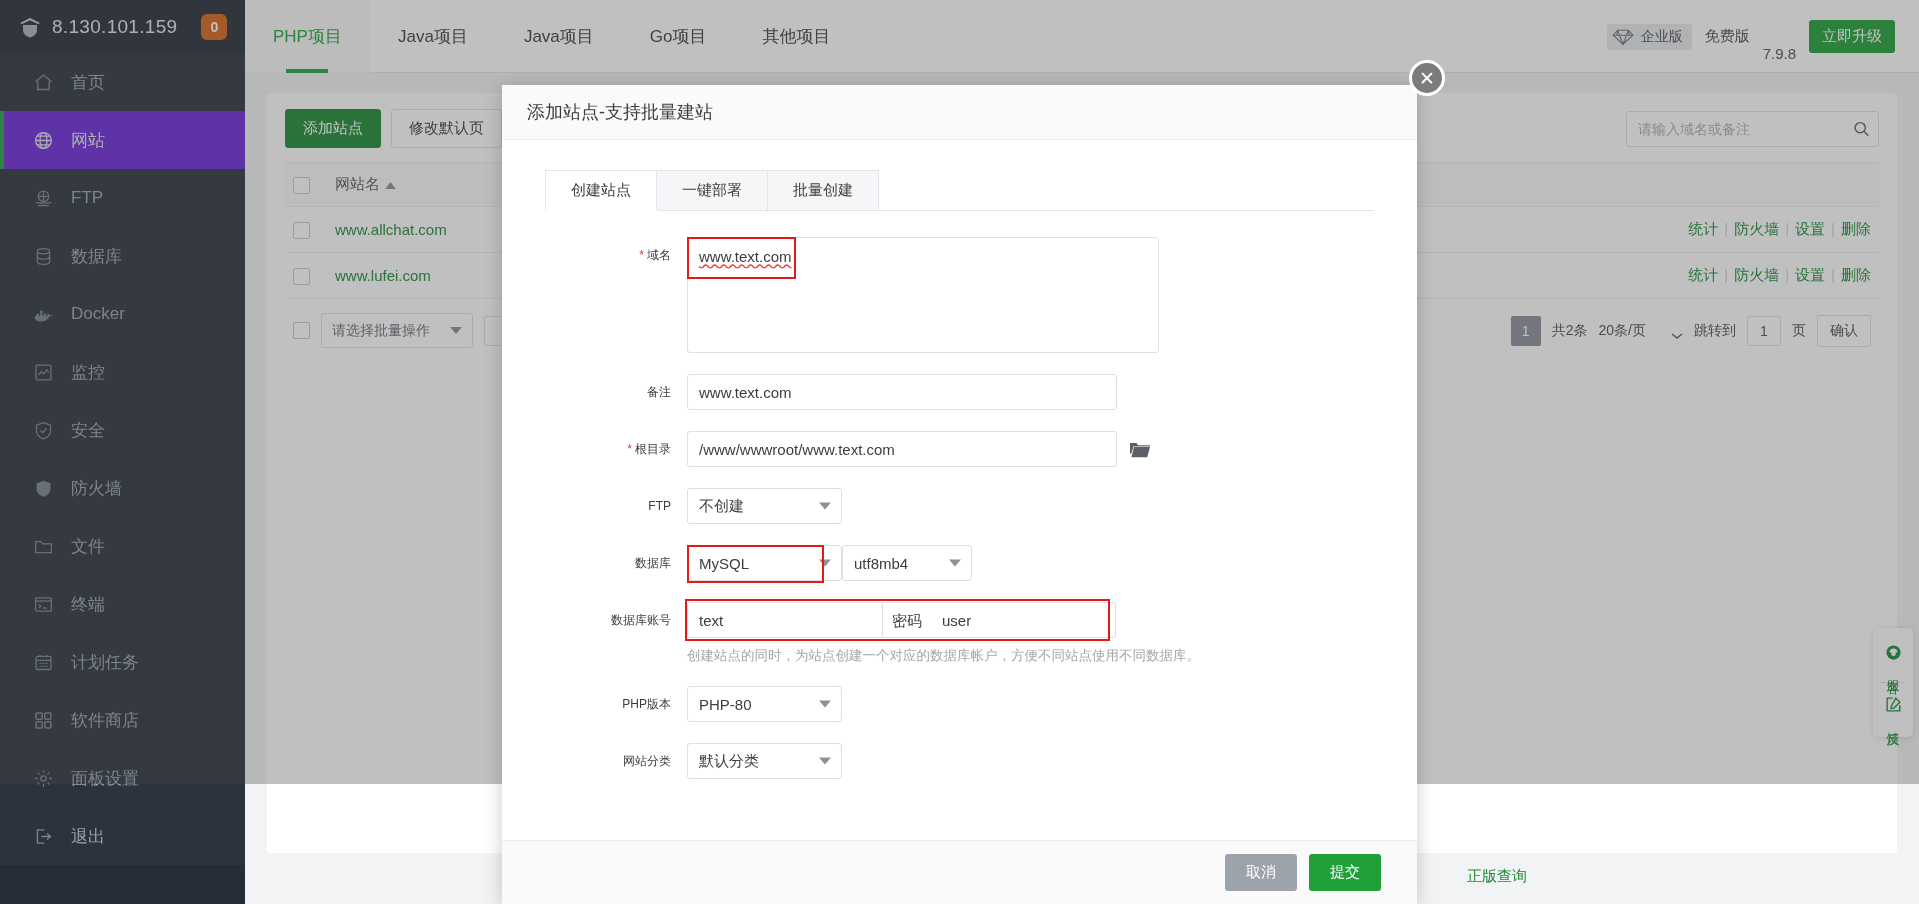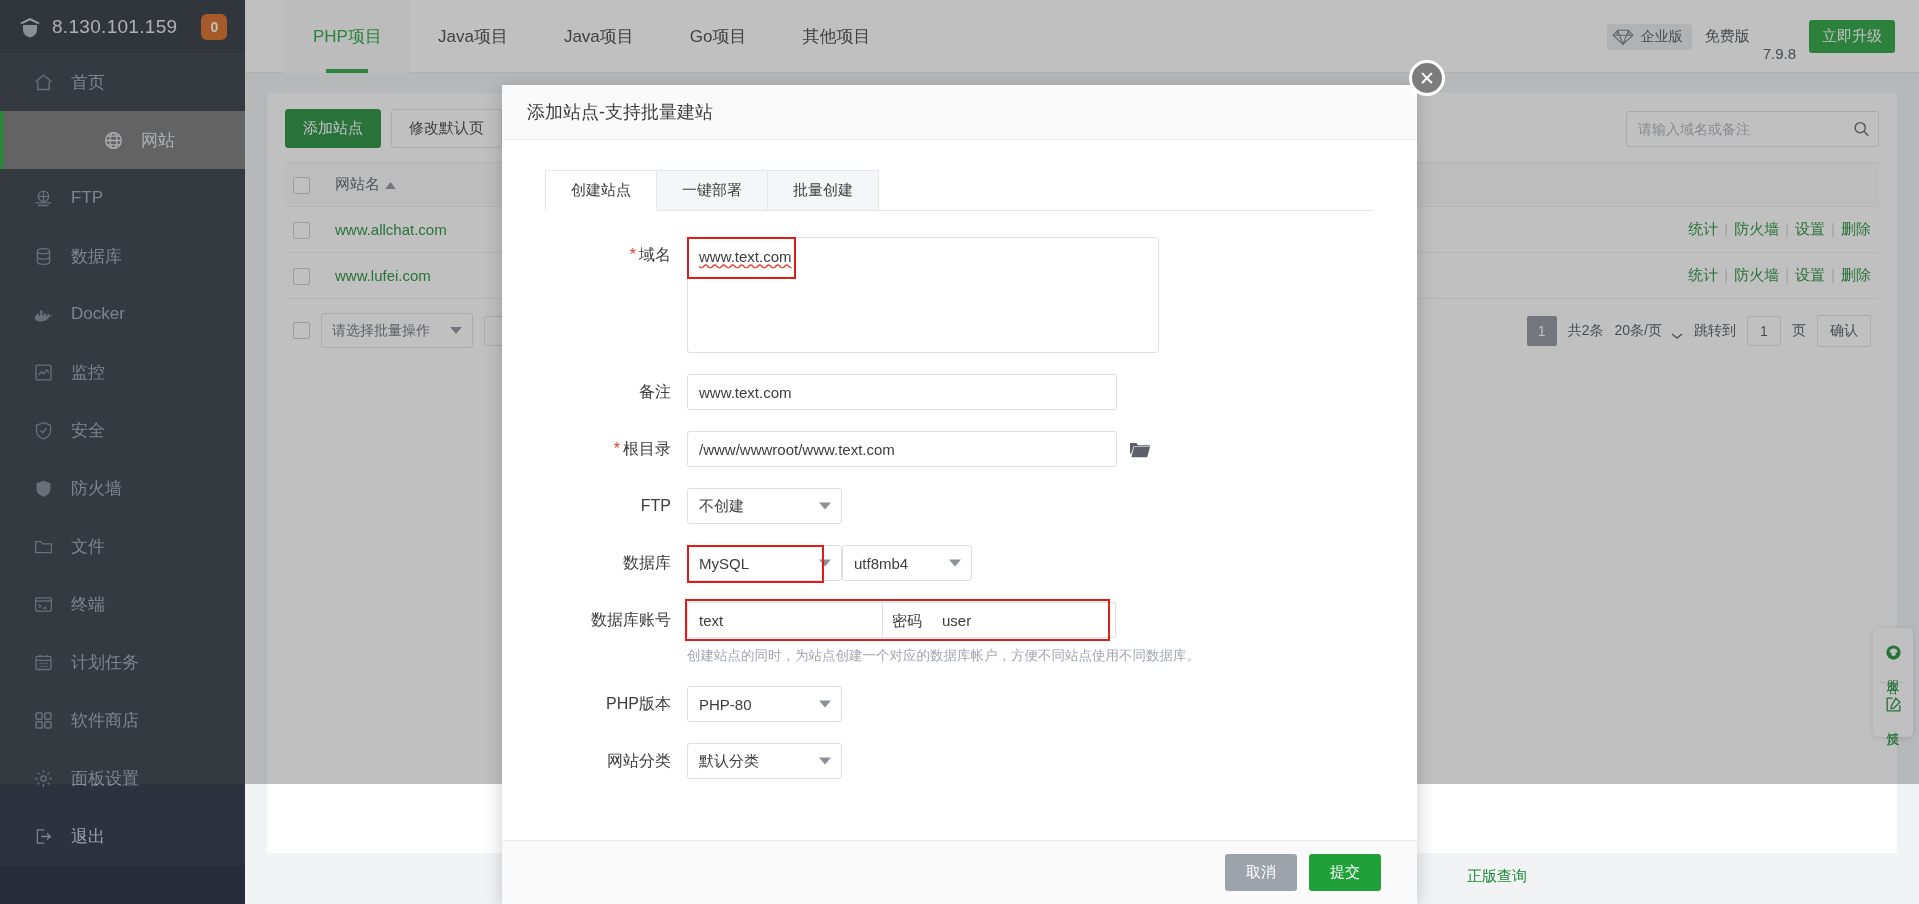--- a/index.html
+++ b/index.html
@@ -39,39 +39,39 @@
   .sb-item {
     position: relative;
     height: 58px;
     display: flex; align-items: center;
     padding-left: 33px; gap: 17px;
     color: #9ba4b0; font-size: 17px;
     cursor: pointer;
     background: #2c323e;
   }
   .sb-item .sb-ico { width: 21px; height: 21px; flex: 0 0 21px; opacity: .72; }
-  .sb-item.active { background: #737373; color: #dfe3e8; justify-content: center; }
+  .sb-item.active { background: #6d28d9; color: #dfe3e8; }
   .sb-item.active .sb-ico { opacity: 1; }
   .sb-item.active::before {
     content: ""; position: absolute; left: 0; top: 0; bottom: 0;
     width: 4px; background: #20a53a;
   }
   .sb-label { white-space: nowrap; }
 
   
   .main {
     position: absolute; left: 245px; top: 0;
     width: 1674px; height: 904px;
     background: #f2f3f5;
   }
   .topbar {
     position: relative;
     height: 73px; background: #fff;
     border-bottom: 1px solid #e6e6e6;
-    display: flex; align-items: flex-start; padding-left: 40px;
+    display: flex; align-items: flex-start;
   }
   .tabs { display: flex; height: 73px; align-items: center; padding-left: 0px;}
   .tab {
     position: relative;
     padding: 0 28px; height: 73px;
     display: flex; align-items: center;
     font-size: 17px; color: #3d3d3d; cursor: pointer;
     white-space: nowrap;
   }
   .tab.active { color: #20a53a; background: #f7f9f8; }
@@ -159,21 +159,21 @@
     padding: 0 10px; gap: 9px; font-size: 14px; color: #6b7079;
     cursor: pointer; min-width: 152px; justify-content: space-between;
   }
   .caret-down { width: 0;height:0;border-left:6px solid transparent;border-right:6px solid transparent;border-top:7px solid #8c9199; }
   .pager { margin-left: auto; display: flex; align-items: center; gap: 11px; font-size: 14px; color: #4a4f57; }
   .pg-num {
     background: #8a9099; color: #fff; min-width: 30px; height: 30px;
     display: flex; align-items: center; justify-content: center; border-radius: 2px;
     cursor: pointer;
   }
-  .pg-select { display: flex; align-items: center; gap: 9px; cursor: pointer; }
+  .pg-select { display: flex; align-items: center; gap: 25px; cursor: pointer; }
   .chevron { width: 12px; height: 8px; }
   .pg-input {
     width: 34px; height: 30px; border: 1px solid #dcdfe6; border-radius: 2px;
     text-align: center; font-size: 14px; font-family: inherit; color: #4a4f57;
     background: #fff; outline: none;
   }
   .pg-confirm {
     border: 1px solid #dcdfe6; border-radius: 2px; background: #fff;
     padding: 6px 12px; font-size: 14px; cursor: pointer; font-family: inherit; color: #4a4f57;
   }
@@ -231,21 +231,21 @@
     border: 1px solid #e3e5e8; background: #f5f6f7;
     margin-bottom: -1px; cursor: pointer; white-space: nowrap;
   }
   .mtab + .mtab { border-left: none; }
   .mtab.active { background: #fff; border-bottom-color: #fff; }
 
   .form { padding: 26px 0 0 0; }
   .frow { display: flex; align-items: flex-start; margin-bottom: 21px; }
   .flabel {
     width: 185px; text-align: right; padding-right: 16px;
-    font-size: 16px; color: #3d3d3d; line-height: 36px;
+    font-size: 12px; color: #3d3d3d; line-height: 36px;
     flex: 0 0 185px; white-space: nowrap;
   }
   .req { color: #e23d28; margin-right: 3px; }
   .fctrl { position: relative; }
   .ta-domain {
     width: 472px; height: 116px;
     border: 1px solid #dcdfe6; border-radius: 3px;
     padding: 9px 11px; font-size: 15px; color: #3d3d3d;
     font-family: inherit; resize: none; outline: none; line-height: 20px;
     background: #fff;

